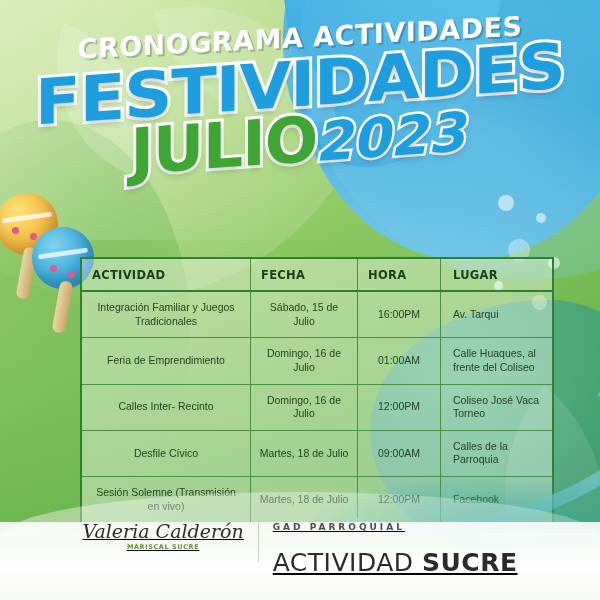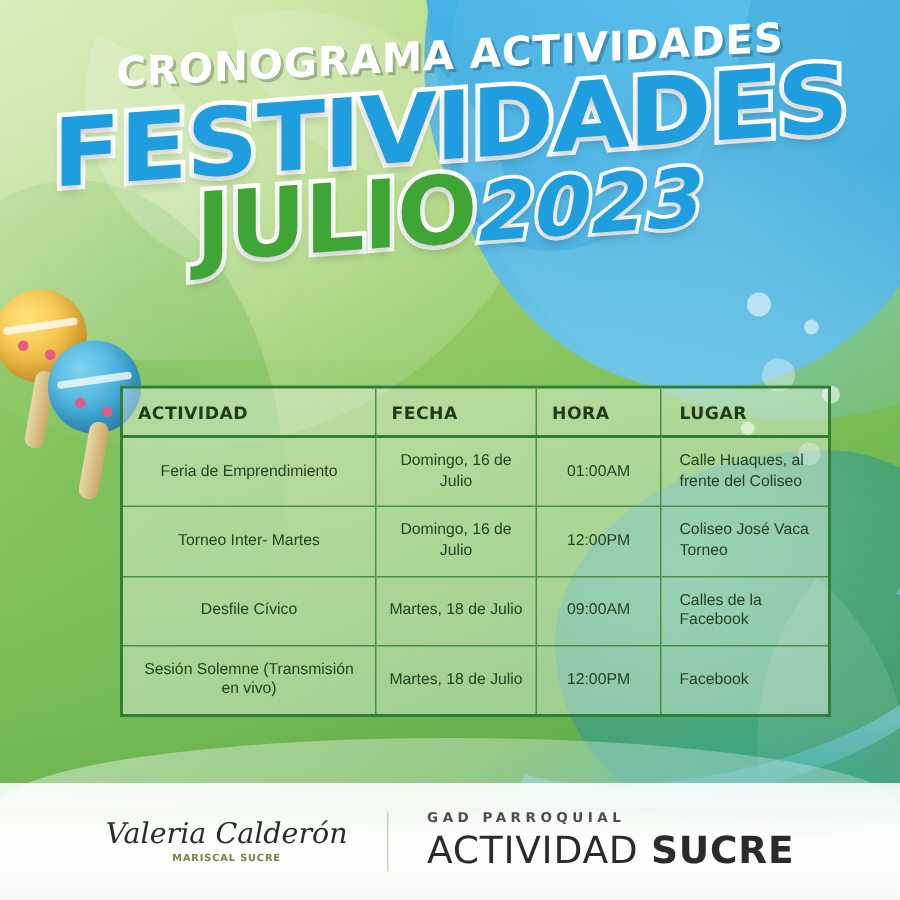--- a/index.html
+++ b/index.html
@@ -221,23 +221,23 @@
     position: absolute;
     left: 0; bottom: 0;
     width: 600px; height: 78px;
     background: linear-gradient(180deg, rgba(255,255,255,0.88) 0%, #ffffff 55%, #f6f9f4 100%);
   }
   .footer-inner {
     position: absolute;
     left: 0; bottom: 0;
     width: 600px; height: 78px;
     display: flex;
-    align-items: center;
     justify-content: center;
-    gap: 26px;
+    gap: 14px;
+    text-decoration: underline;
   }
   .sig-block { text-align: center; }
   .sig-name {
     font-family: "DejaVu Serif", serif;
     font-style: italic;
     font-size: 19px;
     color: #2c2c2c;
     line-height: 1;
   }
   .sig-role {
@@ -260,21 +260,21 @@
     width: 1px; height: 40px;
     background: #c8d3bd;
   }
   .gad-block { text-align: left; }
   .gad-top {
     font-family: "DejaVu Sans", sans-serif;
     font-weight: bold;
     font-size: 9px;
     letter-spacing: 3px;
     color: #4d4d4d;
-    margin-bottom: 1px;
+    margin-bottom: 16px;
   }
   .gad-main {
     font-family: "DejaVu Sans", sans-serif;
     font-size: 25px;
     letter-spacing: 0.5px;
     color: #2b2b2b;
   }
   .gad-main b { font-weight: bold; }
   .footer-swoosh {
     position: absolute;
@@ -359,36 +359,42 @@
       <thead>
         <tr>
           <th class="c-act">ACTIVIDAD</th>
           <th class="c-fecha">FECHA</th>
           <th class="c-hora">HORA</th>
           <th class="c-lugar">LUGAR</th>
         </tr>
       </thead>
       <tbody>
         <tr>
+          <td class="c-act">Integración Familiar y Juegos Tradicionales</td>
+          <td class="c-fecha">Sábado, 15 de Julio</td>
+          <td class="c-hora">16:00PM</td>
+          <td class="c-lugar">Av. Tarqui</td>
+        </tr>
+        <tr>
           <td class="c-act">Feria de Emprendimiento</td>
           <td class="c-fecha">Domingo, 16 de Julio</td>
           <td class="c-hora">01:00AM</td>
           <td class="c-lugar">Calle Huaques, al frente del Coliseo</td>
         </tr>
         <tr>
-          <td class="c-act">Torneo Inter- Martes</td>
+          <td class="c-act">Calles Inter- Recinto</td>
           <td class="c-fecha">Domingo, 16 de Julio</td>
           <td class="c-hora">12:00PM</td>
           <td class="c-lugar">Coliseo José Vaca Torneo</td>
         </tr>
         <tr>
           <td class="c-act">Desfile Cívico</td>
           <td class="c-fecha">Martes, 18 de Julio</td>
           <td class="c-hora">09:00AM</td>
-          <td class="c-lugar">Calles de la Facebook</td>
+          <td class="c-lugar">Calles de la Parroquia</td>
         </tr>
         <tr>
           <td class="c-act">Sesión Solemne (Transmisión en vivo)</td>
           <td class="c-fecha">Martes, 18 de Julio</td>
           <td class="c-hora">12:00PM</td>
           <td class="c-lugar">Facebook</td>
         </tr>
       </tbody>
     </table>
   </div>

